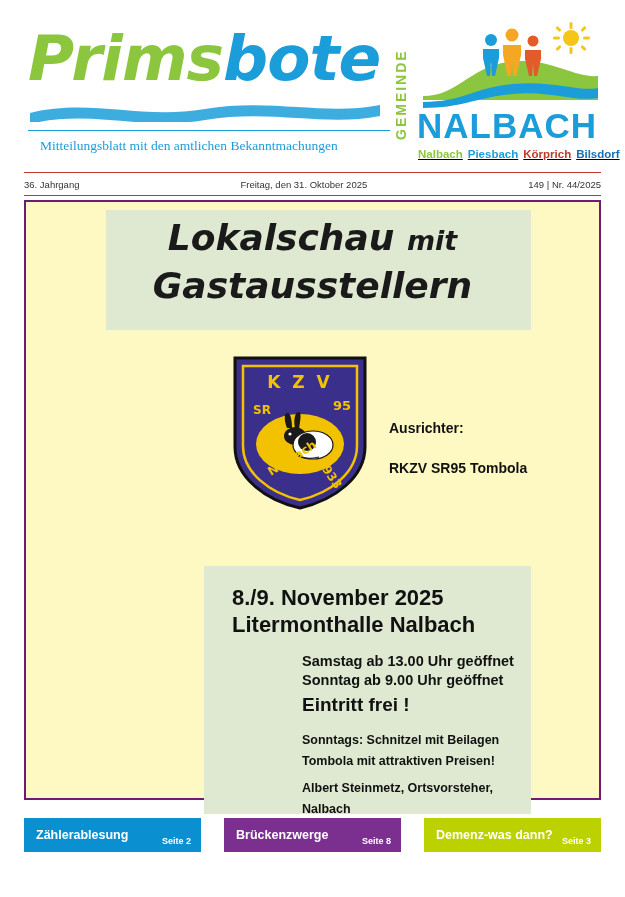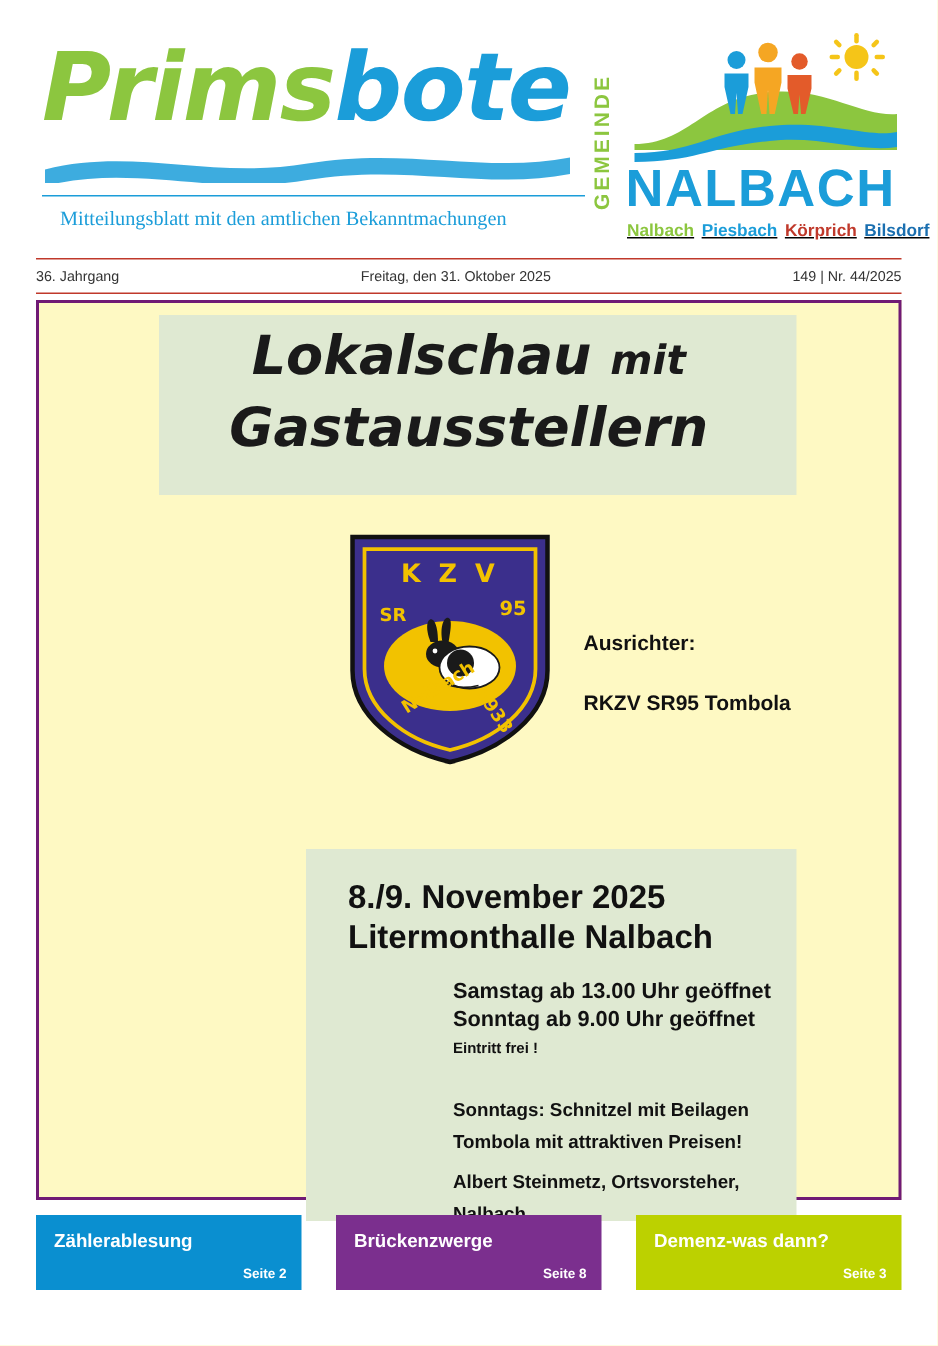--- a/index.html
+++ b/index.html
@@ -101,33 +101,33 @@
     position:absolute;left:28px;top:18px;font-size:22px;font-weight:bold;color:#111;
     line-height:27px;
   }
   .event-hall{
     position:absolute;left:28px;top:46px;font-size:22px;font-weight:bold;color:#111;
   }
   .event-times{
     position:absolute;left:98px;top:86px;font-size:14.5px;font-weight:bold;color:#111;line-height:19px;
   }
   .event-free{
-    position:absolute;left:98px;top:128px;font-size:10px;font-weight:bold;color:#111;
+    position:absolute;left:98px;top:128px;font-size:19px;font-weight:bold;color:#111;
   }
   .event-extra{
     position:absolute;left:98px;top:164px;font-size:12.5px;font-weight:bold;color:#111;line-height:21px;
   }
   .event-schirm{
     position:absolute;left:98px;top:212px;font-size:12.5px;font-weight:bold;color:#111;line-height:21px;
   }
 
   
   .teasers{
     position:absolute;left:24px;top:810px;width:577px;height:50px;
-    display:flex;gap:23px;
+    display:flex;gap:23px;align-items:center;
   }
   .teaser{
     flex:1;position:relative;color:#fff;box-sizing:border-box;padding:10px 12px;
   }
   .teaser .t-title{font-size:12.5px;font-weight:bold;}
   .teaser .t-page{position:absolute;right:10px;bottom:6px;font-size:9px;font-weight:bold;}
   .t-blue{background:#0a8fd0;}
   .t-purple{background:#7b2f8e;}
   .t-lime{background:#bcd100;}
 </style>

